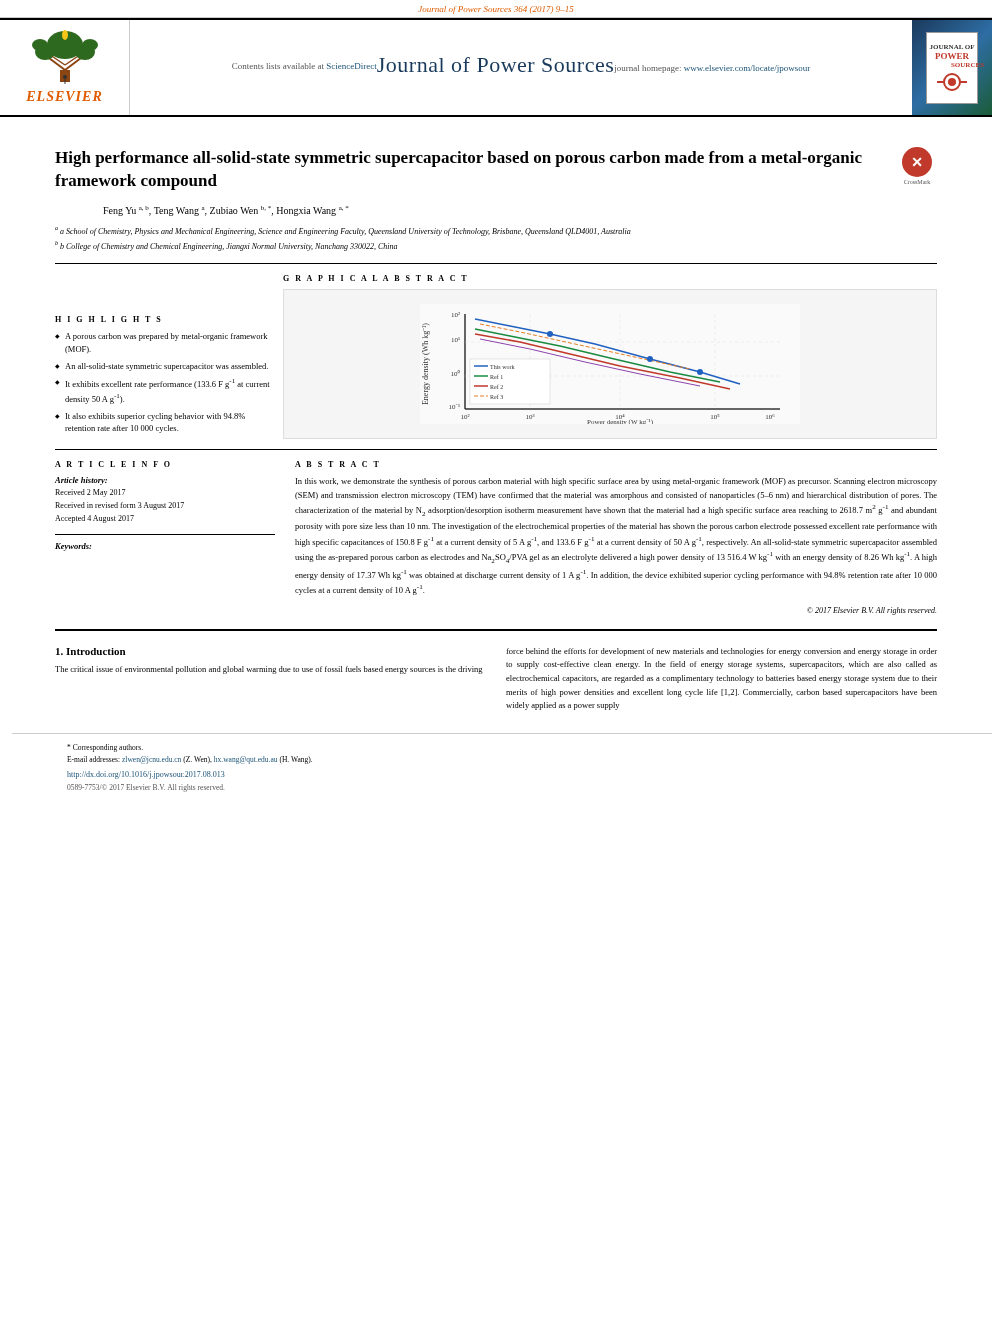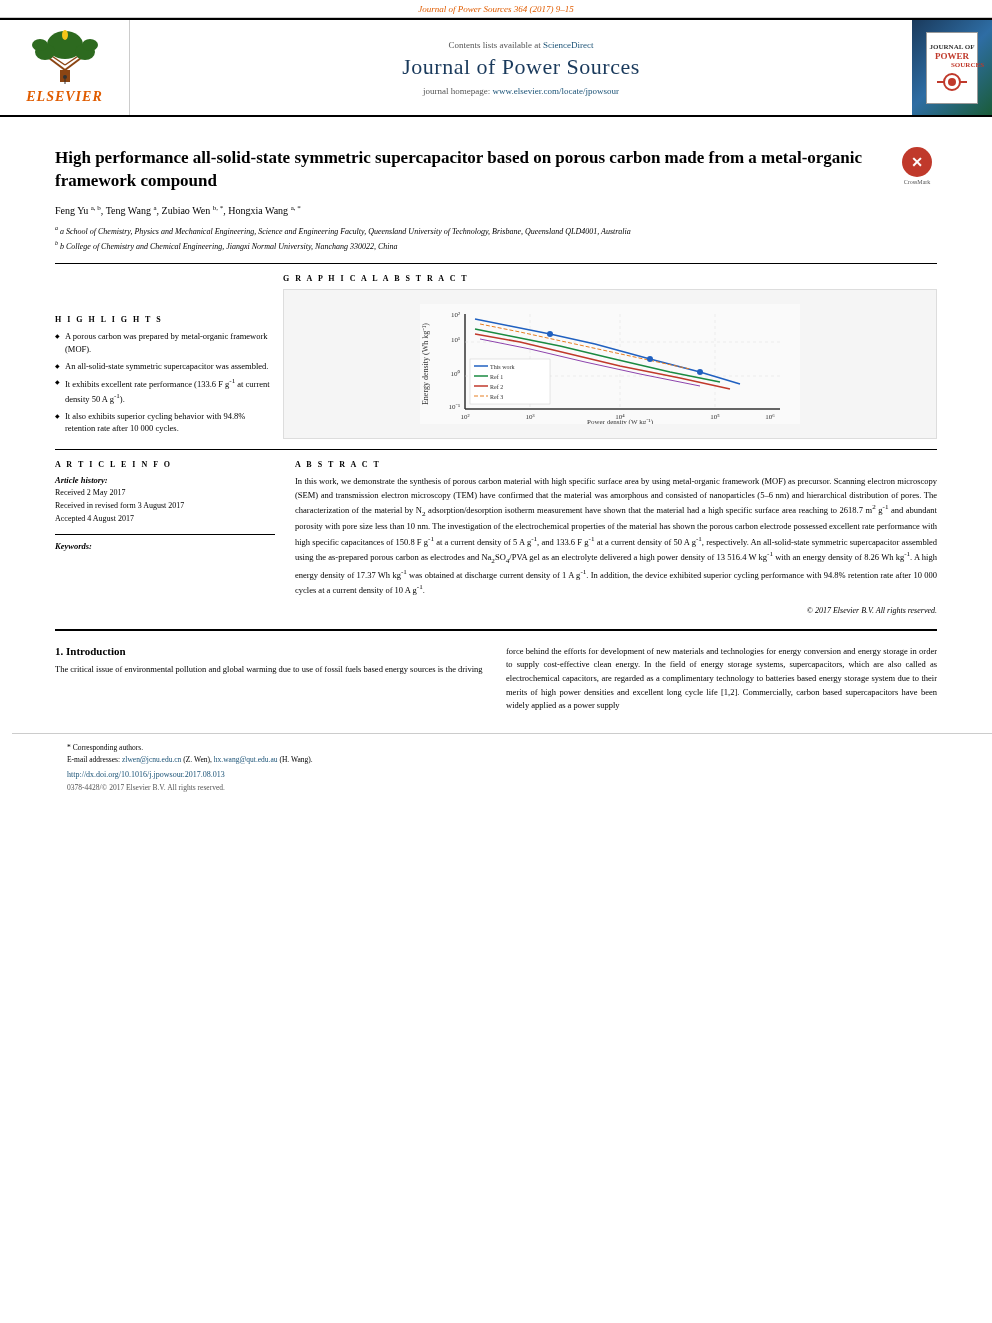--- a/index.html
+++ b/index.html
@@ -50,21 +50,21 @@
       color: #e05c00;
       font-style: italic;
       font-weight: bold;
       letter-spacing: 1px;
       margin-top: 4px;
     }
 
     .journal-center {
       flex: 1;
       display: flex;
-      flex-direction: column;
+      flex-direction: row;
       align-items: center;
       justify-content: center;
       padding: 8px 20px;
     }
 
     .contents-line {
       font-size: 9px;
       color: #555;
       margin-bottom: 4px;
     }
@@ -172,20 +172,21 @@
       font-size: 6px;
       color: #555;
       text-align: center;
       margin-top: 2px;
     }
 
     .authors-line {
       font-size: 10px;
       margin-bottom: 6px;
       line-height: 1.5;
+      margin-left: 48px;
     }
 
     .author-sup {
       font-size: 7px;
       vertical-align: super;
     }
 
     .affiliations {
       font-style: italic;
       font-size: 8px;
@@ -588,14 +589,14 @@
     <span>* Corresponding authors.</span>
   </div>
   <div class="footnote-text">
     <span>E-mail addresses:</span>
     <a class="footnote-link">zlwen@jcnu.edu.cn</a>
     <span> (<span>Z. Wen</span>), </span>
     <a class="footnote-link">hx.wang@qut.edu.au</a>
     <span> (<span>H. Wang</span>).</span>
   </div>
   <a class="doi-line">http://dx.doi.org/10.1016/j.jpowsour.2017.08.013</a>
-  <div class="issn-line">0378-4428/© 2017 Elsevier B.V. All rights reserved.</div>
+  <div class="issn-line">0589-7753/© 2017 Elsevier B.V. All rights reserved.</div>
 </div>
 
 </body></html>

